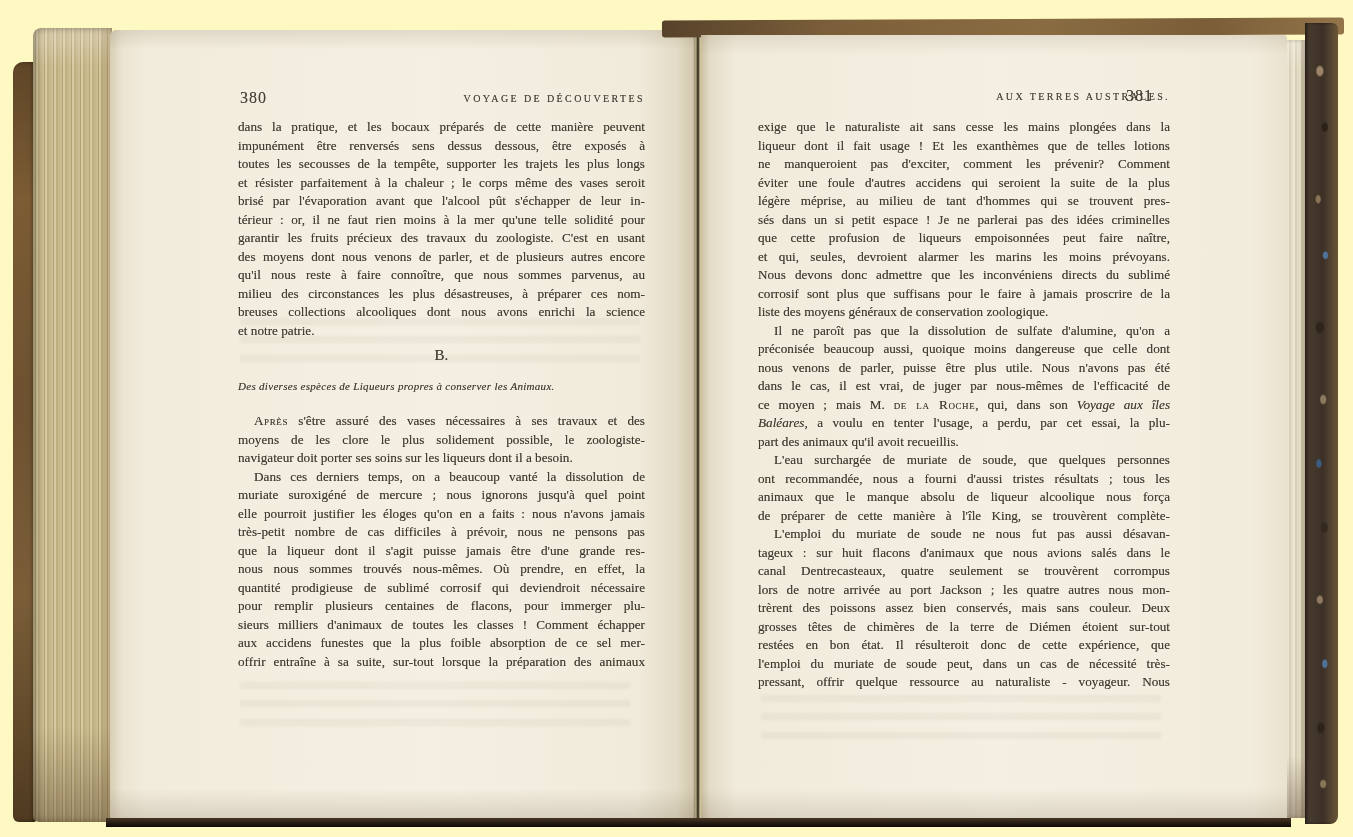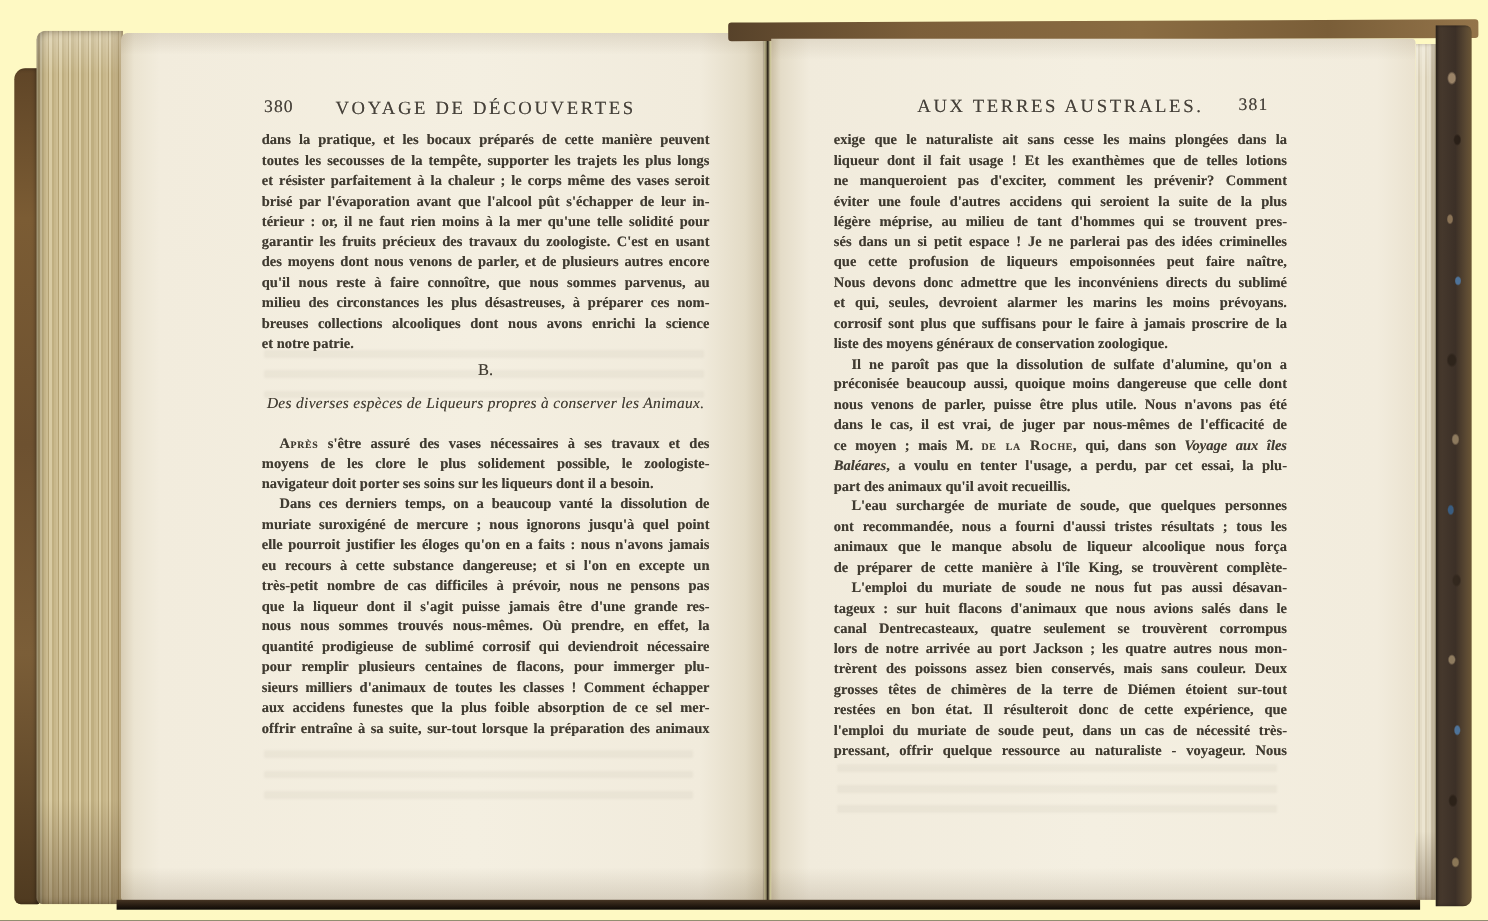--- a/index.html
+++ b/index.html
@@ -57,32 +57,32 @@
   
   .ghost{position:absolute;opacity:.38;filter:blur(1.1px);pointer-events:none;
     background:repeating-linear-gradient(180deg,rgba(112,104,84,.16) 0 7px,rgba(0,0,0,0) 7px 18.5px);}
 
   
   .col{position:absolute;color:#403b31;font-size:13.2px;line-height:18.5px;
        text-shadow:0 0 .4px rgba(64,59,49,.55);}
   .col-left{left:128px;top:60px;width:407px;}
   .col-right{left:57px;top:53px;width:412px;}
   .page-header{position:relative;height:26px;margin-bottom:2px;}
-  .running-head{text-align:center;font-size:17px;letter-spacing:2.4px;color:#46413a;}
+  .running-head{text-align:right;font-size:10px;letter-spacing:2.4px;color:#46413a;}
   .page-number{position:absolute;top:-1px;font-size:16px;letter-spacing:1px;color:#46413a;}
   .page-number.left{left:2px;} .page-number.right{right:17px;}
   .body-start{margin-top:2px;} .body-start-r{margin-top:4px;}
-  .para{margin:0;font-weight:bold;}
+  .para{margin:0;}
   .line{white-space:normal;}
   .line.just{text-align:justify;text-align-last:justify;}
   .line.indent{text-indent:16px;}
   .sc{font-variant:small-caps;letter-spacing:.6px;}
   .it{font-style:italic;}
   .section-letter{text-align:center;font-size:15px;margin-top:6px;height:20px;color:#403b31;}
-  .section-title{text-align:center;font-style:italic;font-size:14px;letter-spacing:.3px;
+  .section-title{font-style:italic;font-size:11px;letter-spacing:.3px;
                  margin-top:11px;margin-bottom:15px;height:20px;color:#403b31;}
 </style>
 </head>
 <body>
 
 <div id="screen">
 
   <div class="leather-left"></div>
   <div class="fore-edge"></div>
 
@@ -90,20 +90,21 @@
     <div class="ghost" style="left:130px;top:288px;width:400px;height:50px;"></div>
     <div class="ghost" style="left:130px;top:652px;width:390px;height:48px;"></div>
     <div class="col col-left">
       <div class="page-header">
         <span class="page-number left">380</span>
         <div class="running-head">VOYAGE DE DÉCOUVERTES</div>
       </div>
       <div class="body-start">
           <div class="para">
             <div class="line just">dans la pratique, et les bocaux préparés de cette manière peuvent</div>
+            <div class="line just">impunément être renversés sens dessus dessous, être exposés à</div>
             <div class="line just">toutes les secousses de la tempête, supporter les trajets les plus longs</div>
             <div class="line just">et résister parfaitement à la chaleur ; le corps même des vases seroit</div>
             <div class="line just">brisé par l'évaporation avant que l'alcool pût s'échapper de leur in-</div>
             <div class="line just">térieur : or, il ne faut rien moins à la mer qu'une telle solidité pour</div>
             <div class="line just">garantir les fruits précieux des travaux du zoologiste. C'est en usant</div>
             <div class="line just">des moyens dont nous venons de parler, et de plusieurs autres encore</div>
             <div class="line just">qu'il nous reste à faire connoître, que nous sommes parvenus, au</div>
             <div class="line just">milieu des circonstances les plus désastreuses, à préparer ces nom-</div>
             <div class="line just">breuses collections alcooliques dont nous avons enrichi la science</div>
             <div class="line">et notre patrie.</div>
@@ -112,21 +113,20 @@
           <div class="section-title">Des diverses espèces de Liqueurs propres à conserver les Animaux.</div>
           <div class="para">
             <div class="line just indent"><span class="sc">Après</span> s'être assuré des vases nécessaires à ses travaux et des</div>
             <div class="line just">moyens de les clore le plus solidement possible, le zoologiste-</div>
             <div class="line">navigateur doit porter ses soins sur les liqueurs dont il a besoin.</div>
           </div>
           <div class="para">
             <div class="line just indent">Dans ces derniers temps, on a beaucoup vanté la dissolution de</div>
             <div class="line just">muriate suroxigéné de mercure ; nous ignorons jusqu'à quel point</div>
             <div class="line just">elle pourroit justifier les éloges qu'on en a faits : nous n'avons jamais</div>
-            <div class="line just">eu recours à cette substance dangereuse; et si l'on en excepte un</div>
             <div class="line just">très-petit nombre de cas difficiles à prévoir, nous ne pensons pas</div>
             <div class="line just">que la liqueur dont il s'agit puisse jamais être d'une grande res-</div>
             <div class="line just">nous nous sommes trouvés nous-mêmes. Où prendre, en effet, la</div>
             <div class="line just">quantité prodigieuse de sublimé corrosif qui deviendroit nécessaire</div>
             <div class="line just">pour remplir plusieurs centaines de flacons, pour immerger plu-</div>
             <div class="line just">sieurs milliers d'animaux de toutes les classes ! Comment échapper</div>
             <div class="line just">aux accidens funestes que la plus foible absorption de ce sel mer-</div>
             <div class="line just">offrir entraîne à sa suite, sur-tout lorsque la préparation des animaux</div>
           </div>
         </div>
@@ -146,22 +146,22 @@
       </div>
       <div class="body-start-r">
           <div class="para">
             <div class="line just">exige que le naturaliste ait sans cesse les mains plongées dans la</div>
             <div class="line just">liqueur dont il fait usage ! Et les exanthèmes que de telles lotions</div>
             <div class="line just">ne manqueroient pas d'exciter, comment les prévenir? Comment</div>
             <div class="line just">éviter une foule d'autres accidens qui seroient la suite de la plus</div>
             <div class="line just">légère méprise, au milieu de tant d'hommes qui se trouvent pres-</div>
             <div class="line just">sés dans un si petit espace ! Je ne parlerai pas des idées criminelles</div>
             <div class="line just">que cette profusion de liqueurs empoisonnées peut faire naître,</div>
+            <div class="line just">et qui, seules, devroient alarmer les marins les moins prévoyans.</div>
             <div class="line just">Nous devons donc admettre que les inconvéniens directs du sublimé</div>
-            <div class="line just">et qui, seules, devroient alarmer les marins les moins prévoyans.</div>
             <div class="line just">corrosif sont plus que suffisans pour le faire à jamais proscrire de la</div>
             <div class="line">liste des moyens généraux de conservation zoologique.</div>
           </div>
           <div class="para">
             <div class="line just indent">Il ne paroît pas que la dissolution de sulfate d'alumine, qu'on a</div>
             <div class="line just">préconisée beaucoup aussi, quoique moins dangereuse que celle dont</div>
             <div class="line just">nous venons de parler, puisse être plus utile. Nous n'avons pas été</div>
             <div class="line just">dans le cas, il est vrai, de juger par nous-mêmes de l'efficacité de</div>
             <div class="line just">ce moyen ; mais M. <span class="sc">de la Roche</span>, qui, dans son <span class="it">Voyage aux îles</span></div>
             <div class="line just"><span class="it">Baléares</span>, a voulu en tenter l'usage, a perdu, par cet essai, la plu-</div>

